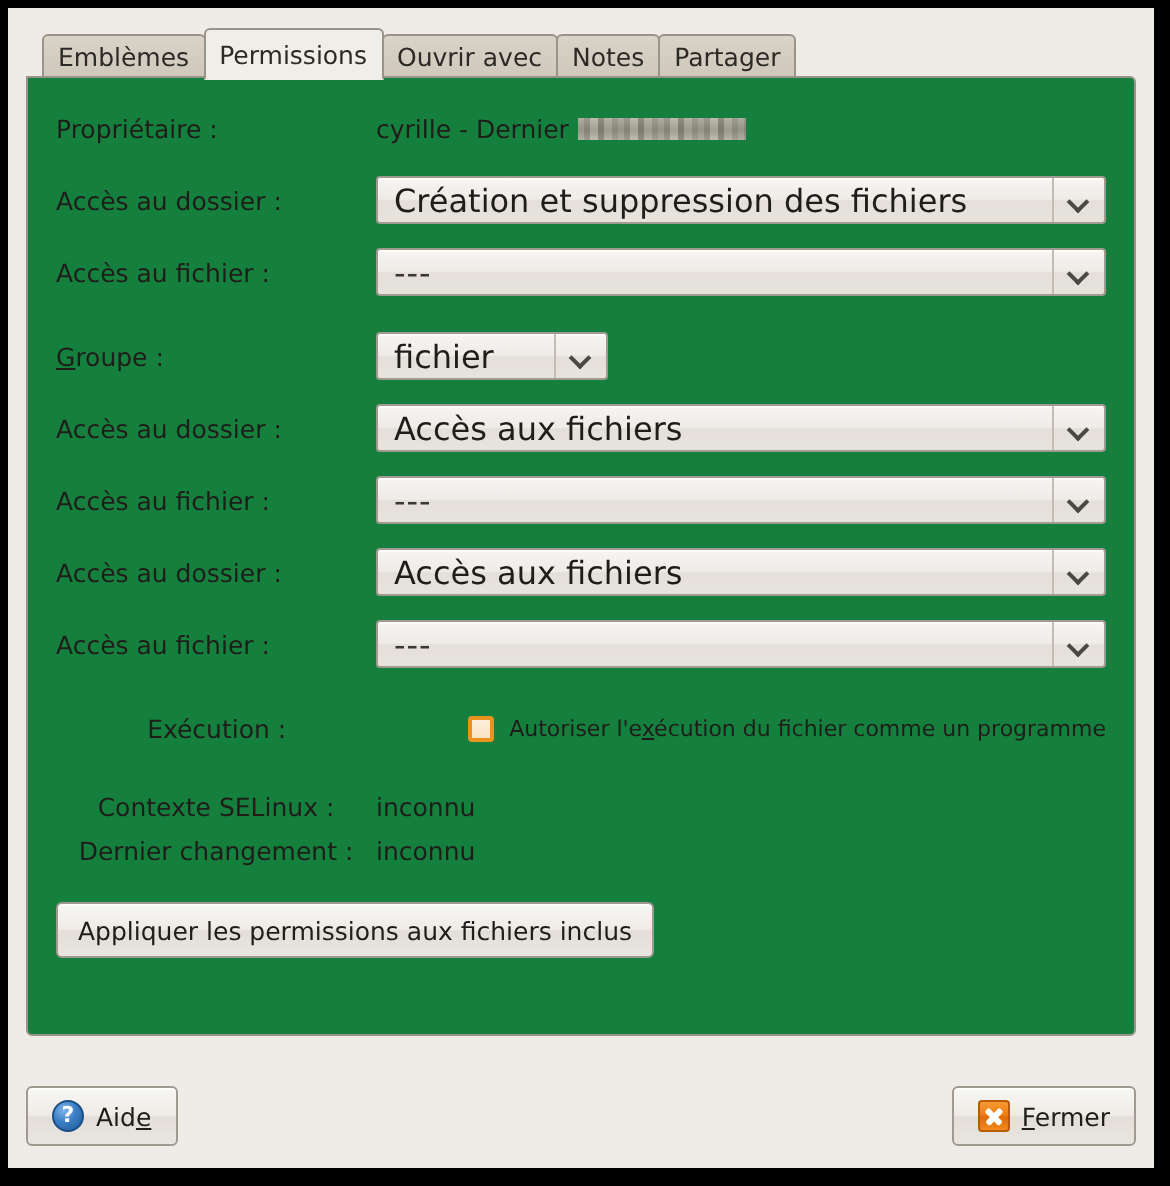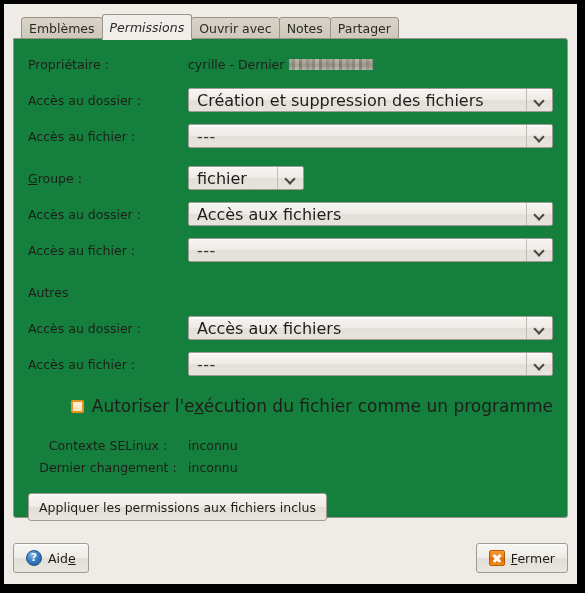--- a/index.html
+++ b/index.html
@@ -66,21 +66,20 @@
     white-space: nowrap;
     cursor: default;
   }
   .tab.active {
     height: 26px;
     line-height: 25px;
     background: #f0eee9;
     border-bottom: 1px solid #f0eee9;
     z-index: 4;
     margin-bottom: -1px;
-    font-style: italic;
   }
 
   .panel {
     position: relative;
     margin-top: -1px;
     background: #15803d;
     border: 1px solid #9a938a;
     border-radius: 0 3px 3px 3px;
     box-sizing: border-box;
     height: 480px;
@@ -182,21 +181,21 @@
   .check-row { display: flex; align-items: center; height: 22px; margin-bottom: 18px; }
   .checkbox {
     width: 13px; height: 13px;
     box-sizing: border-box;
     border: 2px solid #e8921f;
     background: linear-gradient(to bottom, #fdf0dc 0%, #f8e3c2 100%);
     border-radius: 2px;
     margin-right: 8px;
     flex: 0 0 13px;
   }
-  .check-label { font-size: 17px; color: #1f1d1a; white-space: nowrap; }
+  .check-label { font-size: 11px; color: #1f1d1a; white-space: nowrap; }
 
   
   .inforow { display: flex; align-items: center; height: 20px; margin-bottom: 2px; text-align: center; }
   .inforow .label { width: 160px; flex: 0 0 160px; }
 
   
   .btn {
     display: inline-flex;
     align-items: center;
     justify-content: center;
@@ -333,23 +332,20 @@
         <div class="row">
           <div class="label">Accès au fichier :</div>
           <div class="combo wide">
             <span class="combo-text dim">---</span>
             <span class="arrow-zone">
                 <i class="chev"></i>
               </span>
           </div>
         </div>
 
-        <div class="row" style="margin-top:20px;">
-          <div class="label">Autres</div>
-        </div>
 
         <div class="row">
           <div class="label">Accès au dossier :</div>
           <div class="combo wide">
             <span class="combo-text">Accès aux fichiers</span>
             <span class="arrow-zone">
                 <i class="chev"></i>
               </span>
           </div>
         </div>

